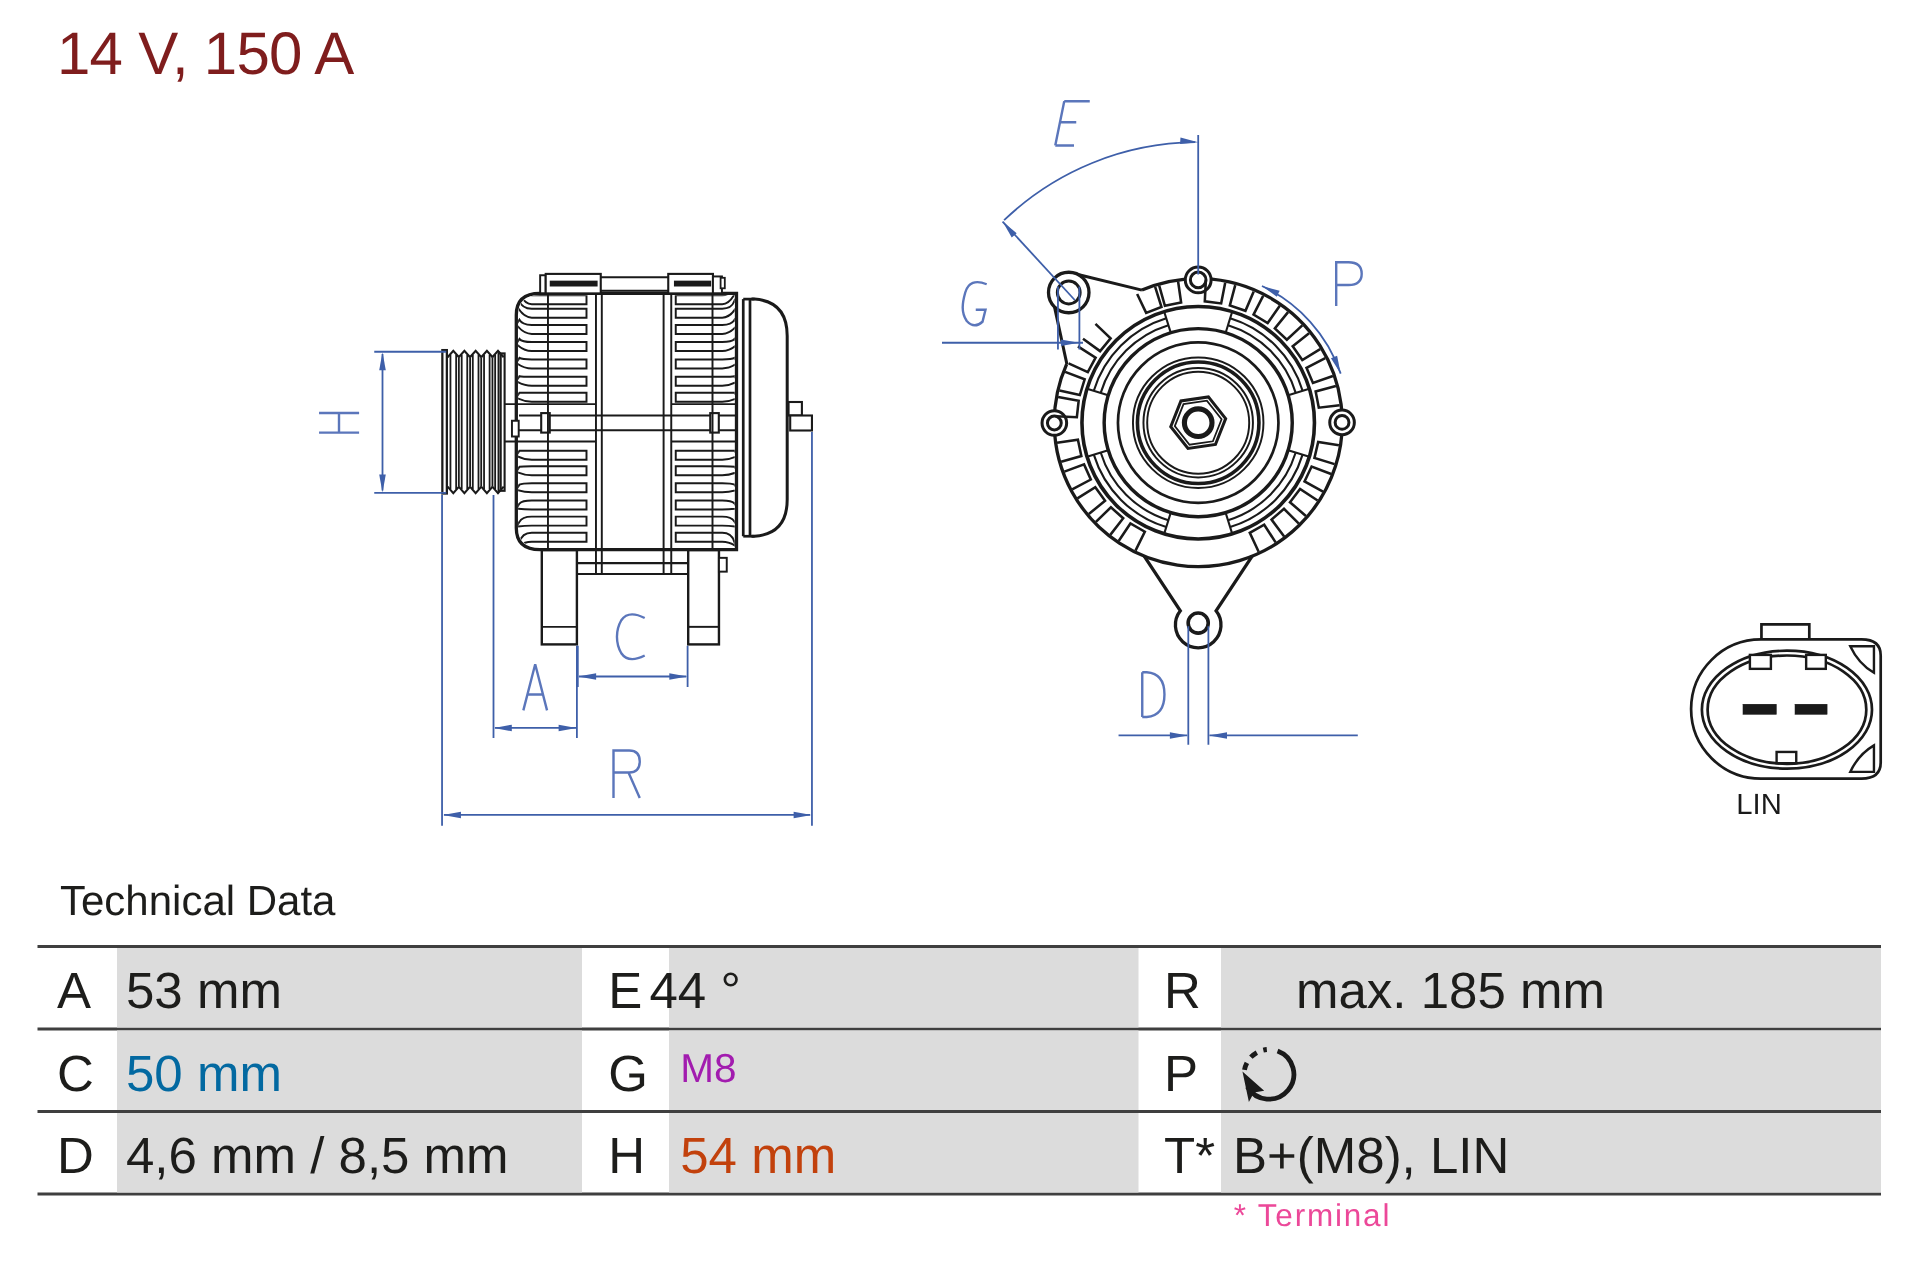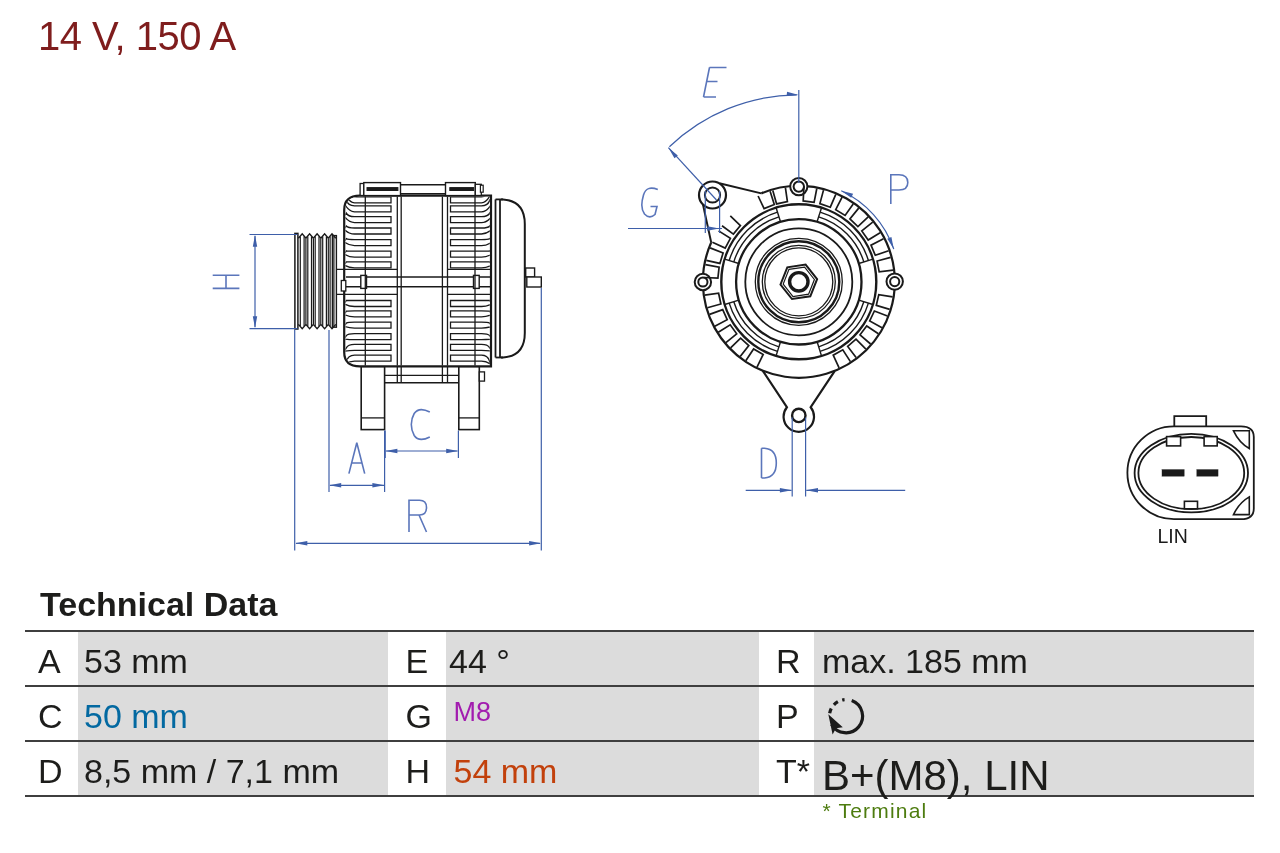--- a/index.html
+++ b/index.html
@@ -232,49 +232,49 @@
 <ellipse cx="1191.3" cy="473.1" rx="56.7" ry="39.3" stroke="#1a1a1a" stroke-width="1.8" fill="none"></ellipse>
 <ellipse cx="1191.3" cy="473.1" rx="52.9" ry="36.1" stroke="#1a1a1a" stroke-width="1.8" fill="none"></ellipse>
 <rect x="1166.6" y="436.6" width="14.0" height="9.3" stroke="#1a1a1a" stroke-width="1.6" fill="#fff"></rect>
 <rect x="1204.1" y="436.6" width="13.1" height="9.3" stroke="#1a1a1a" stroke-width="1.6" fill="#fff"></rect>
 <rect x="1184.4" y="501.3" width="13.1" height="7.5" stroke="#1a1a1a" stroke-width="1.6" fill="#fff"></rect>
 <rect x="1161.9" y="469.4" width="22.5" height="7.0" stroke="#1a1a1a" stroke-width="0.1" fill="#1a1a1a"></rect>
 <rect x="1196.6" y="469.4" width="21.6" height="7.0" stroke="#1a1a1a" stroke-width="0.1" fill="#1a1a1a"></rect>
 <text x="1157.5" y="542.5" font-size="19.5" fill="#1a1a1a" font-family="Liberation Sans, sans-serif">LIN</text>
 </g>
   </svg>
-<div style="position:absolute;left:40px;top:584.5px;font-size:34px;font-weight:bold;color:#1d1d1b">Technical Data</div>
+<div style="position:absolute;left:40px;top:584.5px;font-size:28px;font-weight:normal;color:#1d1d1b">Technical Data</div>
 <div style="position:absolute;left:25px;top:630.1px;width:1229px;height:1.8px;background:#3f3f3f"></div>
 <div style="position:absolute;left:25px;top:685.1px;width:1229px;height:1.8px;background:#3f3f3f"></div>
 <div style="position:absolute;left:25px;top:740.1px;width:1229px;height:1.8px;background:#3f3f3f"></div>
 <div style="position:absolute;left:25px;top:795.1px;width:1229px;height:1.8px;background:#3f3f3f"></div>
 <div style="position:absolute;left:77.5px;top:632.0px;width:310.0px;height:53.1px;background:#dcdcdc"></div>
 <div style="position:absolute;left:445.7px;top:632.0px;width:313.59999999999997px;height:53.1px;background:#dcdcdc"></div>
 <div style="position:absolute;left:814.0px;top:632.0px;width:440.0px;height:53.1px;background:#dcdcdc"></div>
 <div style="position:absolute;left:77.5px;top:687.0px;width:310.0px;height:53.1px;background:#dcdcdc"></div>
 <div style="position:absolute;left:445.7px;top:687.0px;width:313.59999999999997px;height:53.1px;background:#dcdcdc"></div>
 <div style="position:absolute;left:814.0px;top:687.0px;width:440.0px;height:53.1px;background:#dcdcdc"></div>
 <div style="position:absolute;left:77.5px;top:742.0px;width:310.0px;height:53.1px;background:#dcdcdc"></div>
 <div style="position:absolute;left:445.7px;top:742.0px;width:313.59999999999997px;height:53.1px;background:#dcdcdc"></div>
 <div style="position:absolute;left:814.0px;top:742.0px;width:440.0px;height:53.1px;background:#dcdcdc"></div>
 <div style="position:absolute;left:38px;top:641.8px;font-size:34px;color:#1d1d1b;white-space:nowrap">A</div>
 <div style="position:absolute;left:84px;top:641.8px;font-size:34px;color:#1d1d1b;white-space:nowrap">53 mm</div>
 <div style="position:absolute;left:405.5px;top:641.8px;font-size:34px;color:#1d1d1b;white-space:nowrap">E</div>
-<div style="position:absolute;left:449px;top:641.8px;font-size:34px;color:#1d1d1b;white-space:nowrap">44 °</div>
+<div style="position:absolute;left:433px;top:641.8px;font-size:34px;color:#1d1d1b;white-space:nowrap">44 °</div>
 <div style="position:absolute;left:776px;top:641.8px;font-size:34px;color:#1d1d1b;white-space:nowrap">R</div>
-<div style="position:absolute;left:822px;top:641.8px;font-size:34px;color:#1d1d1b;white-space:nowrap">max. 185 mm</div>
+<div style="position:absolute;left:864px;top:641.8px;font-size:34px;color:#1d1d1b;white-space:nowrap">max. 185 mm</div>
 <div style="position:absolute;left:38px;top:696.8px;font-size:34px;color:#1d1d1b;white-space:nowrap">C</div>
 <div style="position:absolute;left:84px;top:696.8px;font-size:34px;color:#0369a1;white-space:nowrap">50 mm</div>
 <div style="position:absolute;left:405.5px;top:696.8px;font-size:34px;color:#1d1d1b;white-space:nowrap">G</div>
 <div style="position:absolute;left:453.5px;top:696.8px;font-size:27px;color:#a21caf;white-space:nowrap">M8</div>
 <div style="position:absolute;left:776px;top:696.8px;font-size:34px;color:#1d1d1b;white-space:nowrap">P</div>
 <div style="position:absolute;left:38px;top:751.9px;font-size:34px;color:#1d1d1b;white-space:nowrap">D</div>
-<div style="position:absolute;left:84px;top:751.9px;font-size:34px;color:#1d1d1b;white-space:nowrap">8,5 mm / 7,1 mm</div>
+<div style="position:absolute;left:84px;top:751.9px;font-size:34px;color:#1d1d1b;white-space:nowrap">4,6 mm / 8,5 mm</div>
 <div style="position:absolute;left:405.5px;top:751.9px;font-size:34px;color:#1d1d1b;white-space:nowrap">H</div>
 <div style="position:absolute;left:453.5px;top:751.9px;font-size:34px;color:#c2410c;white-space:nowrap">54 mm</div>
 <div style="position:absolute;left:776px;top:751.9px;font-size:34px;color:#1d1d1b;white-space:nowrap">T*</div>
-<div style="position:absolute;left:822px;top:751.9px;font-size:42px;color:#1d1d1b;white-space:nowrap">B+(M8), LIN</div>
-<div style="position:absolute;left:822.5px;top:799px;font-size:21px;letter-spacing:1.2px;color:#4d7c0f">* Terminal</div>
+<div style="position:absolute;left:822px;top:751.9px;font-size:34px;color:#1d1d1b;white-space:nowrap">B+(M8), LIN</div>
+<div style="position:absolute;left:822.5px;top:799px;font-size:21px;letter-spacing:1.2px;color:#ec4899">* Terminal</div>
 <svg width="46" height="46" viewBox="0 0 46 46" style="position:absolute;left:823px;top:693px">
 <path d="M28.7,7.6 A16.6,16.6 0 1 1 8.6,31.5" stroke="#1a1a1a" stroke-width="3.2" fill="none"></path>
 <path d="M6.65,20.3 A16.6,16.6 0 0 1 21.55,6.66" stroke="#1a1a1a" stroke-width="3.2" fill="none" stroke-dasharray="5,4.6"></path>
 <polygon points="5.3,21.3 19.8,34.2 13.0,35.3 9.6,41.6" fill="#1a1a1a"></polygon>
 </svg>
 
 </body></html>

